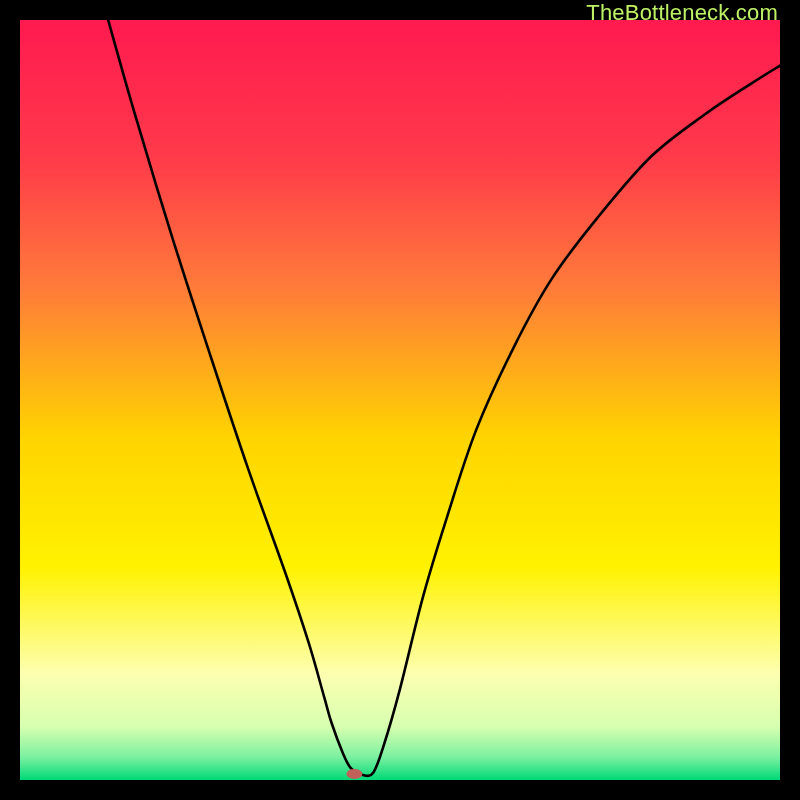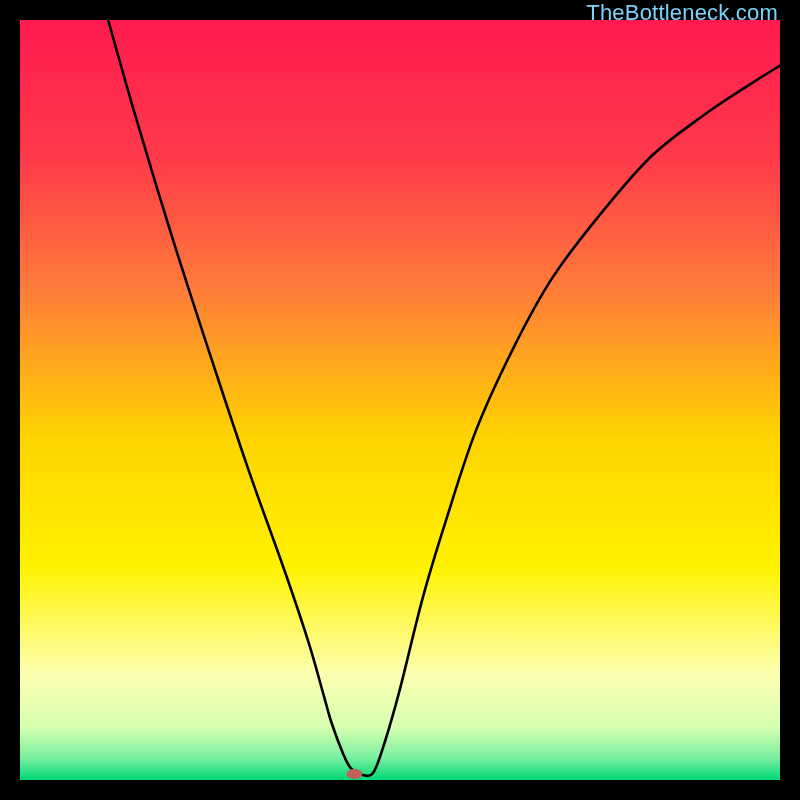--- a/index.html
+++ b/index.html
@@ -23,21 +23,21 @@
     position: absolute;
     left: 0;
     top: 0;
     width: 760px;
     height: 760px;
   }
   .watermark {
     position: absolute;
     top: 0;
     right: 22px;
-    color: #7dd3fc;
+    color: #bef264;
     font-size: 22px;
     font-weight: 500;
     letter-spacing: 0.2px;
     text-align: right;
   }
   svg { display: block; }
 </style>
 </head>
 <body>
 

